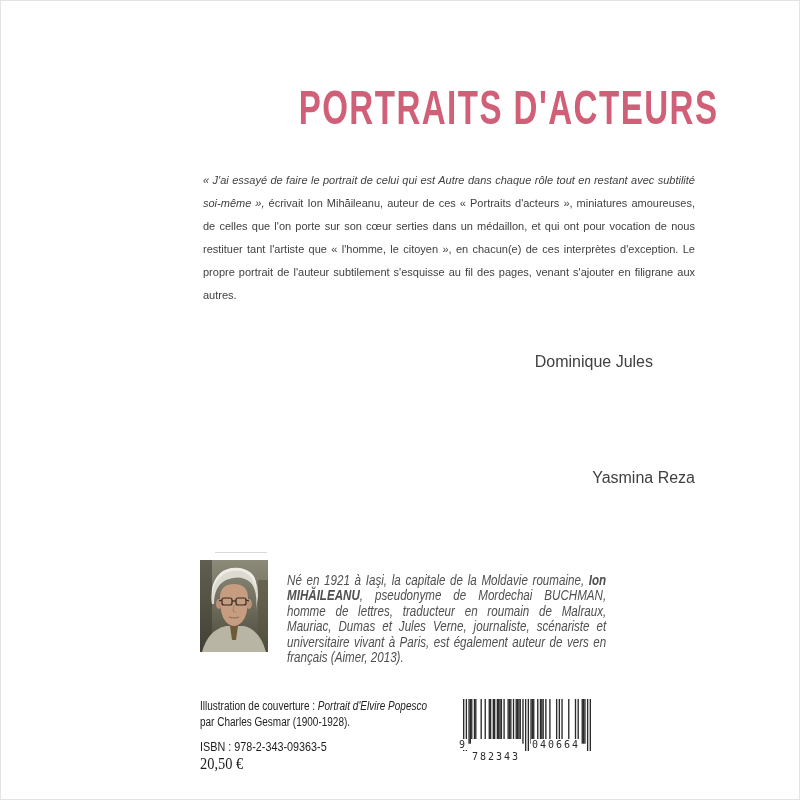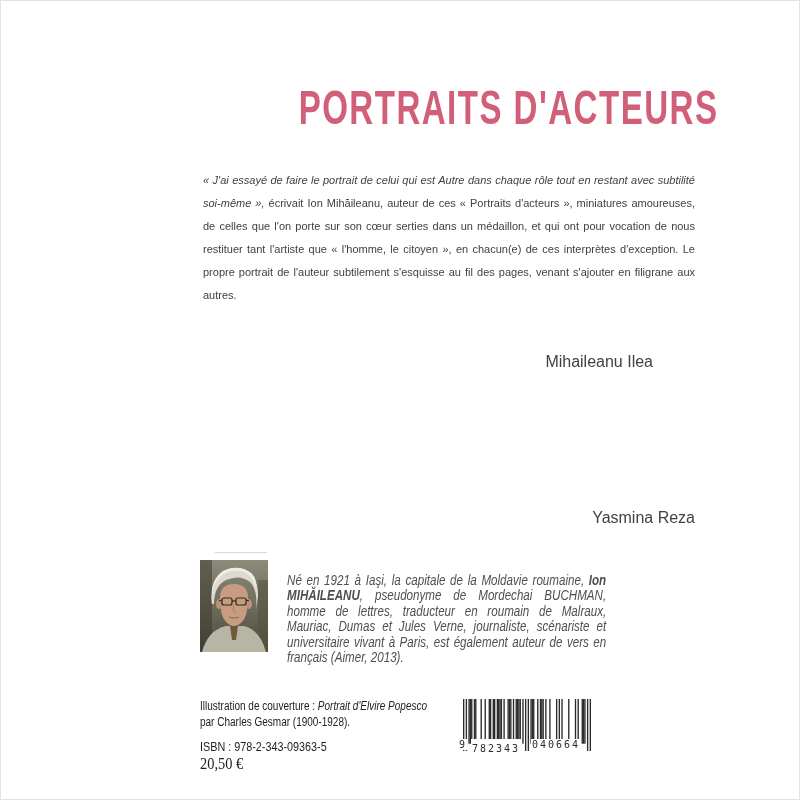--- a/index.html
+++ b/index.html
@@ -76,40 +76,40 @@
   #barcode svg{display:block;fill:#2b2b2b;}
   #barcode .digits{
     position:absolute;
     font-family:"DejaVu Sans Mono", monospace;
     font-size:10px;color:#2b2b2b;
     background:#fff;
     letter-spacing:2px;
     white-space:nowrap;
   }
   #bc-lead{left:-4px;top:40px;background:transparent;}
-  #bc-g1{left:8px;top:40px;padding:4px 1px;}
+  #bc-g1{left:8px;top:40px;padding:12px 1px;}
   #bc-g2{left:68px;top:40px;padding:0 1px;}
 </style>
 </head>
 <body>
 
 <div id="cover">
 
   <div id="title-wrap" class="abs">
     <span class="title" style="color: rgb(209, 95, 119);">PORTRAITS D'ACTEURS</span>
   </div>
 
   <p class="abs body-par" style="top:158px;">
     <span class="it">« J'ai essayé de faire le portrait de celui qui est Autre dans chaque rôle tout en restant avec subtilité soi-même », </span><span>écrivait Ion Mihăileanu, auteur de ces « Portraits d'acteurs », miniatures amoureuses, de celles que l'on porte sur son cœur serties dans un médaillon, et qui ont pour vocation de nous restituer tant l'artiste que « l'homme, le citoyen », en chacun(e) de ces interprètes d'exception. Le propre portrait de l'auteur subtilement s'esquisse au fil des pages, venant s'ajouter en filigrane aux autres.</span>
   </p>
 
-  <div class="abs attrib" style="top:352px;padding-right:42px;box-sizing:border-box;">Mihaileanu Ilea</div>
-
-
-  <div class="abs attrib" style="top:468px;margin-top:40px;">Yasmina Reza</div>
+  <div class="abs attrib" style="top:352px;padding-right:42px;box-sizing:border-box;">Dominique Jules</div>
+
+
+  <div class="abs attrib" style="top:468px;">Yasmina Reza</div>
 
   <div id="bio-divider" class="abs"></div>
 
   <div id="author-photo" class="abs">
     <svg viewBox="0 0 68 92" width="68" height="92" aria-hidden="true">
       <defs>
         <linearGradient id="bg" x1="0" y1="0" x2="0" y2="1">
           <stop offset="0" stop-color="#8c8a79"></stop>
           <stop offset="0.5" stop-color="#6e6c5c"></stop>
           <stop offset="1" stop-color="#4a483c"></stop>

